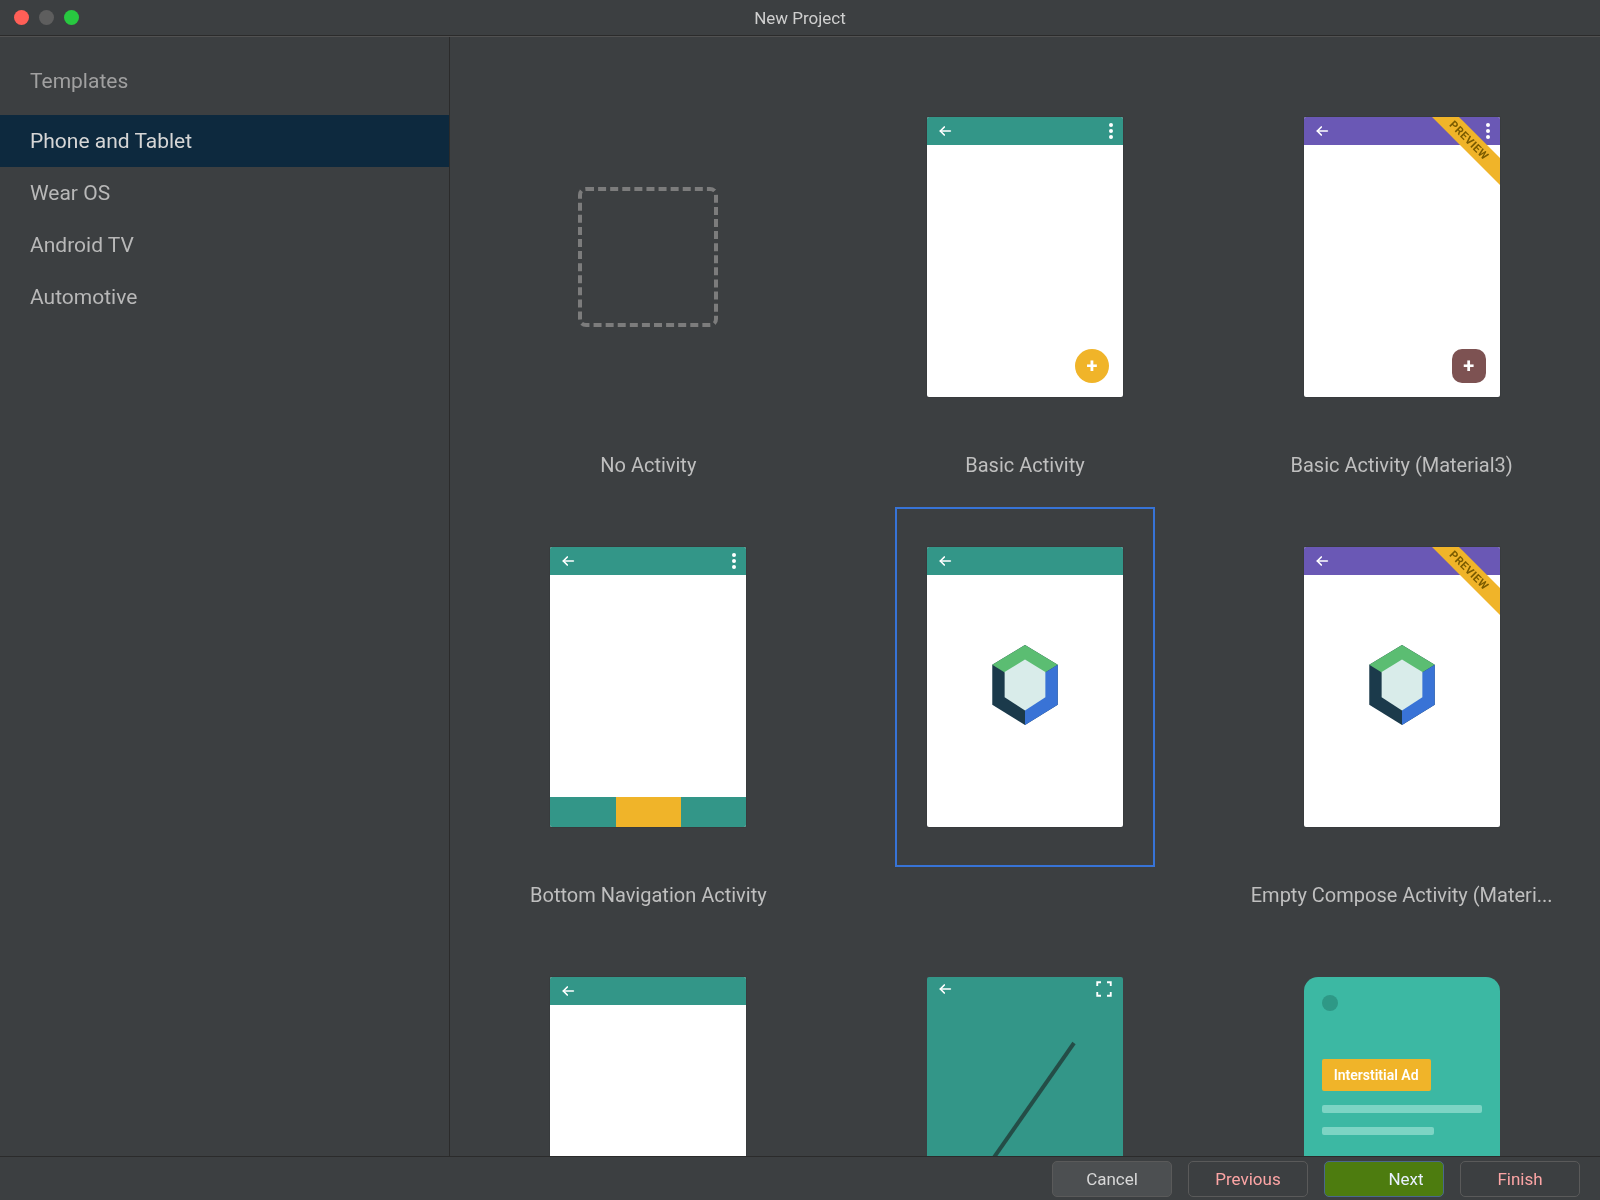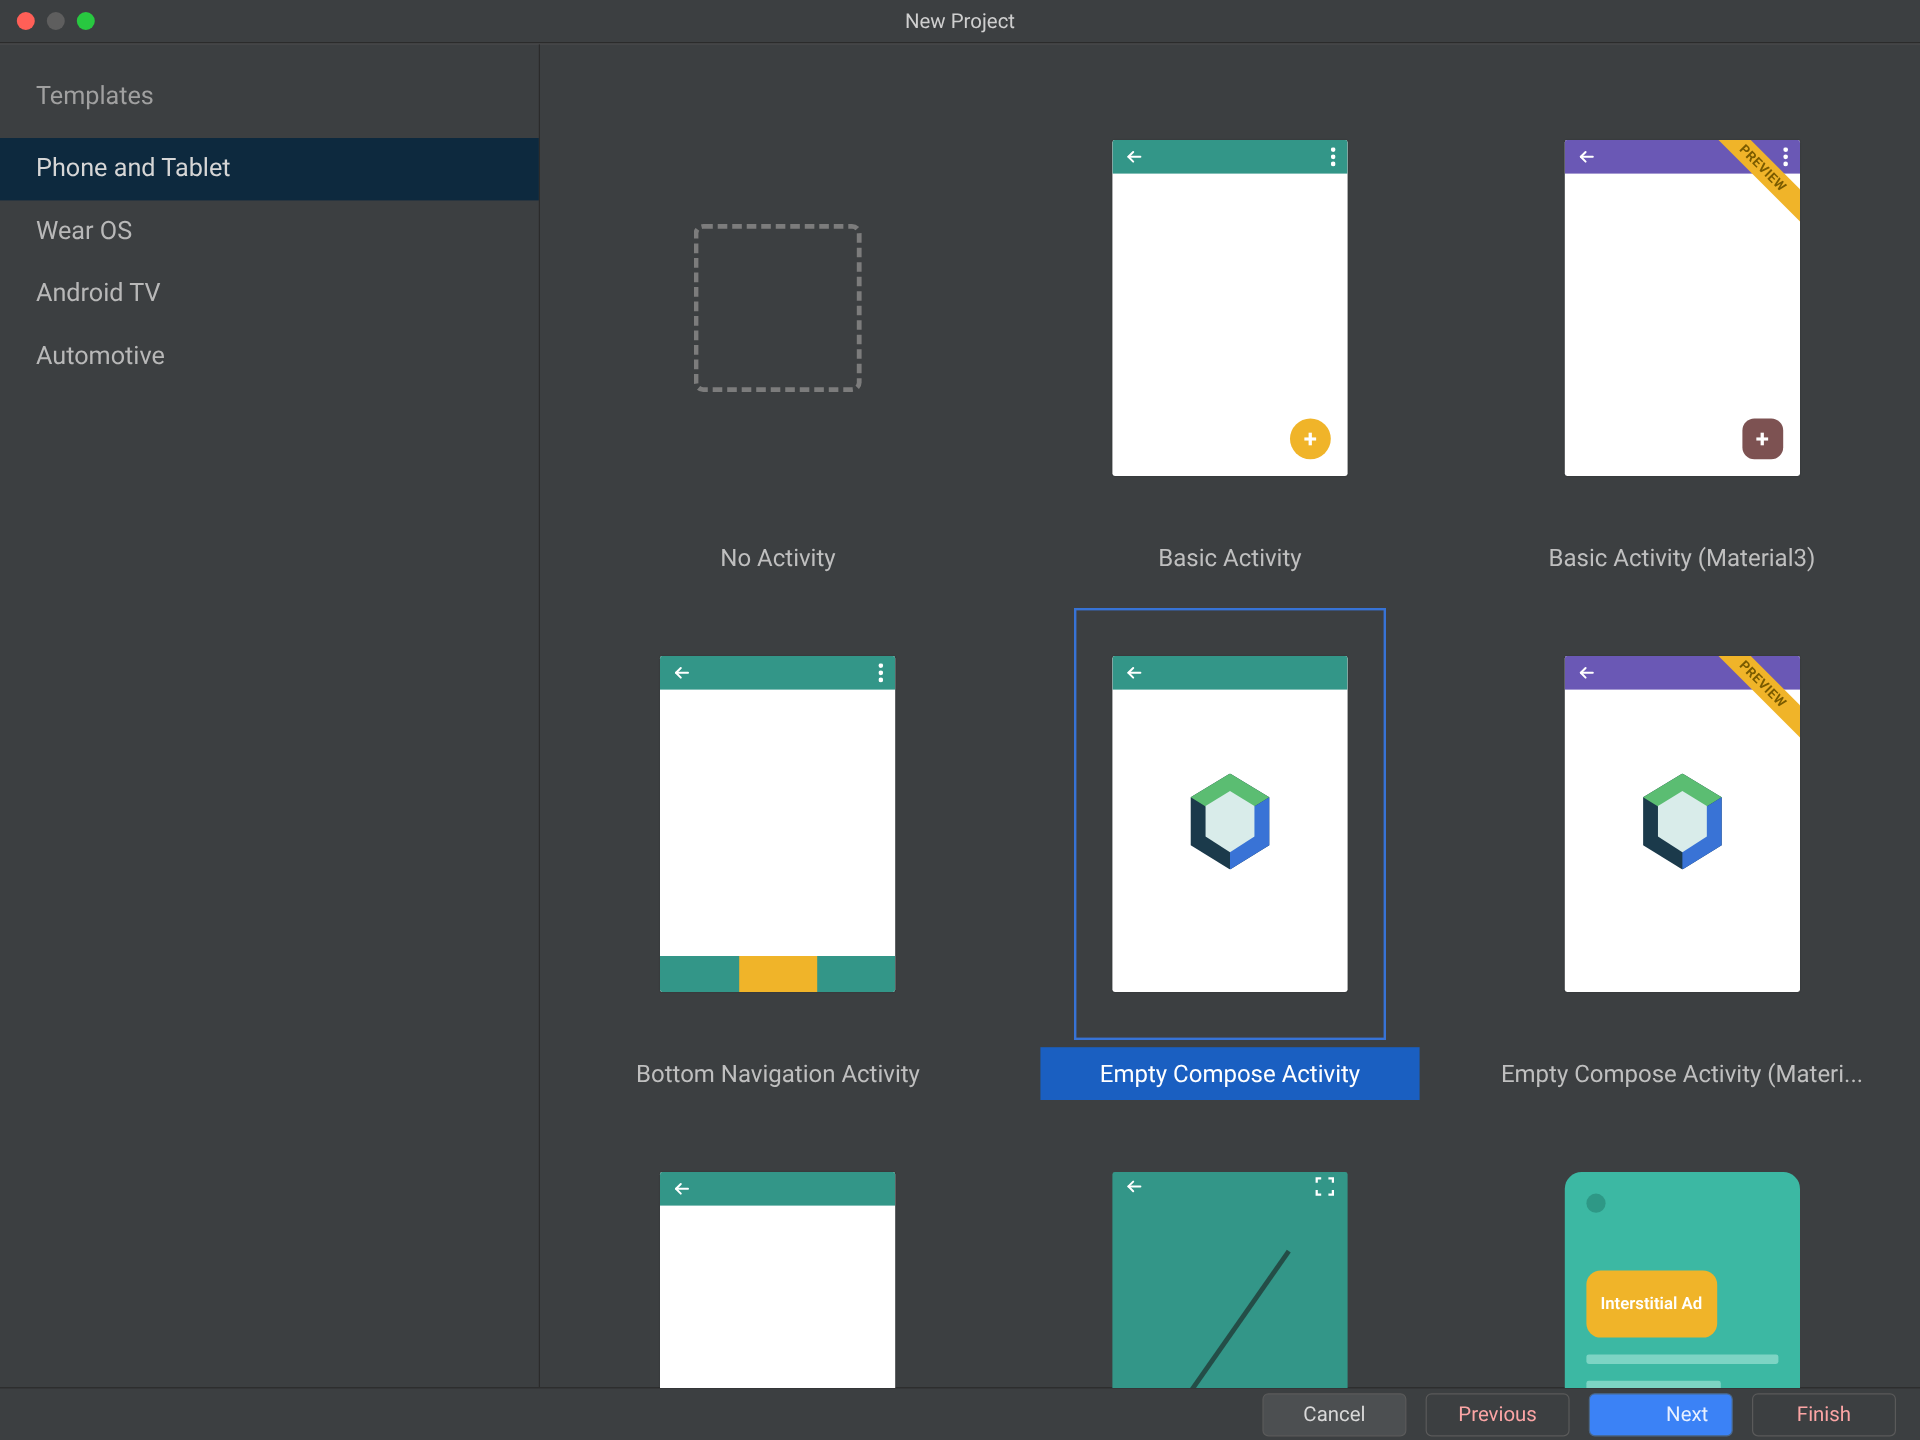--- a/index.html
+++ b/index.html
@@ -37,27 +37,27 @@
   
   .bottom-nav { position:absolute; bottom:0; left:0; right:0; height:30px; background:#339688; display:flex;}
   .bottom-nav .slot{flex:1;} .bottom-nav .slot.active{background:#f0b429;}
   
   .fullscreen-teal { width:196px; height:280px; background:#339688; border-radius:2px; position:relative; overflow:hidden;}
   .fs-top { height:28px; display:flex; align-items:center; justify-content:space-between; padding:0 10px;}
   .diag{position:absolute; left:-10%; bottom:-10%; width:150%; height:4px; background:#244d47; transform:rotate(-55deg); transform-origin:left bottom;}
   
   .ad-card { width:196px; height:280px; background:#3cb8a3; border-radius:14px; position:relative; padding:18px 18px 0 18px;}
   .ad-dot{width:16px;height:16px;border-radius:50%;background:#2e9886; margin-bottom:48px;}
-  .ad-btn{background:#f0b429; color:#fff; padding:20px 12px; font-size:14px; font-weight:600; display:inline-block; border-radius:12px;}
+  .ad-btn{background:#f0b429; color:#fff; padding:8px 12px; font-size:14px; font-weight:600; display:inline-block; border-radius:2px;}
   .ad-line{height:8px; background:#7dd4c4; border-radius:2px; margin-top:14px;}
   .ad-line.w1{width:100%;} .ad-line.w2{width:70%;}
   
   .footer { height:44px; border-top:1px solid #2b2b2b; display:flex; align-items:center; justify-content:flex-end; gap:16px; padding:0 20px; background:#3c3f41;}
   .btn { min-width:120px; height:36px; border-radius:5px; border:1px solid #5a5a5a; background:#4c4f51; color:#d8d8d8; font-size:17px; display:flex; align-items:center; justify-content:center; cursor:pointer;}
-  .btn.primary { background:#3b82f6; border-color:#4a688c; color:#e8f0ff;padding-left:44px;}
+  .btn.primary { background:#4d7c0f; border-color:#4a688c; color:#e8f0ff;padding-left:44px;}
   .btn.disabled { color:#fca5a5; cursor:default; background:#3c3f41;}
   
   svg { pointer-events:none; }
 </style>
 </head>
 <body>
 
 <div class="window">
   <div class="titlebar">
     <div class="traffic-lights">
@@ -173,21 +173,20 @@
                   </span>
                 </div>
                 <div class="compose-logo"><svg width="74" height="80" viewBox="0 0 100 110">
                     <polygon points="50,0 95,27 95,82 50,110 5,82 5,27" fill="#1b3a4b"></polygon>
                     <polygon points="50,0 95,27 50,55 5,27" fill="#5bbd72"></polygon>
                     <polygon points="95,27 95,82 50,110 50,55" fill="#3973d6"></polygon>
                     <polygon points="50,20 78,37 78,72 50,90 22,72 22,37" fill="#d9ecea"></polygon>
                   </svg></div>
               </div>
             </div>
-            <div class="caption-row">Empty Compose Activity</div>
           </div>
           <div class="template-cell">
             <div class="thumb-frame">
               <div class="phone">
                 <div class="appbar purple">
                   <span class="back-icon">
                     <svg width="16" height="16" viewBox="0 0 24 24" fill="none" stroke="#fff" stroke-width="2.5" stroke-linecap="round" stroke-linejoin="round">
                       <line x1="20" y1="12" x2="5" y2="12"></line>
                       <polyline points="11 18 5 12 11 6"></polyline>
                     </svg>

